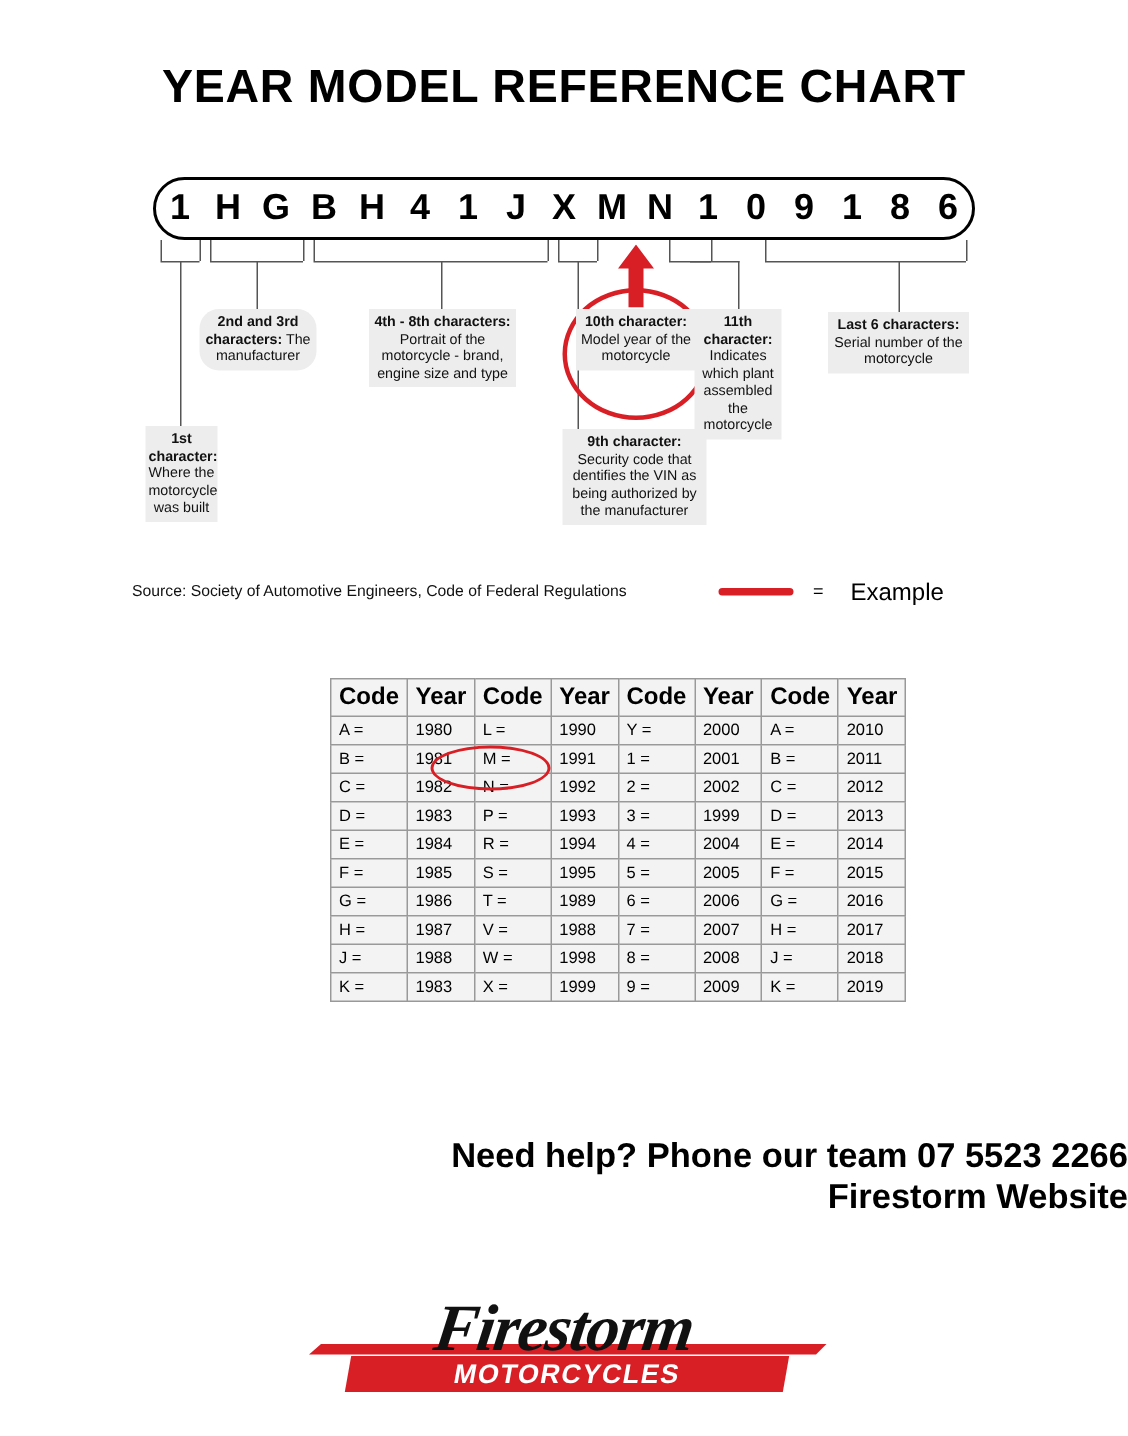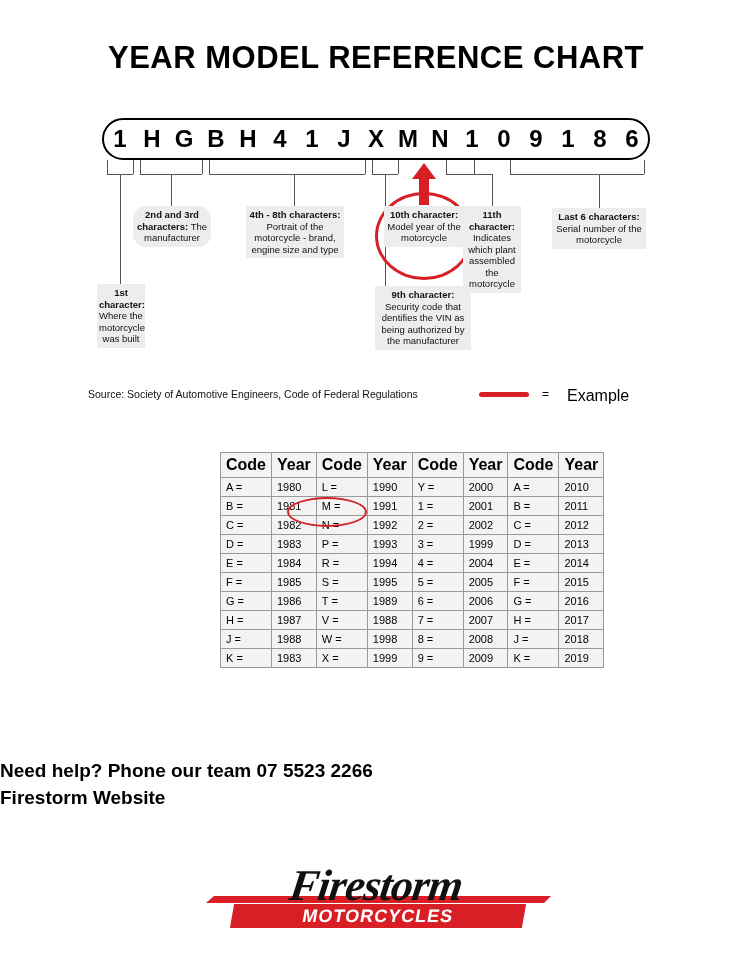--- a/index.html
+++ b/index.html
@@ -162,22 +162,22 @@
   }
   #year-table td.code { text-align: left; width: 36px; }
   #year-table td.year { text-align: left; width: 34px; }
 
   
   #footer-text {
     position: absolute;
     top: 757px;
     left: 0;
     width: 752px;
-    text-align: left;
-    font-size: 19px;
+    text-align: right;
+    font-size: 23px;
     font-weight: bold;
     line-height: 27px;
   }
 
   
   #logo {
     position: absolute;
     left: 196px;
     top: 860px;
     width: 360px;

